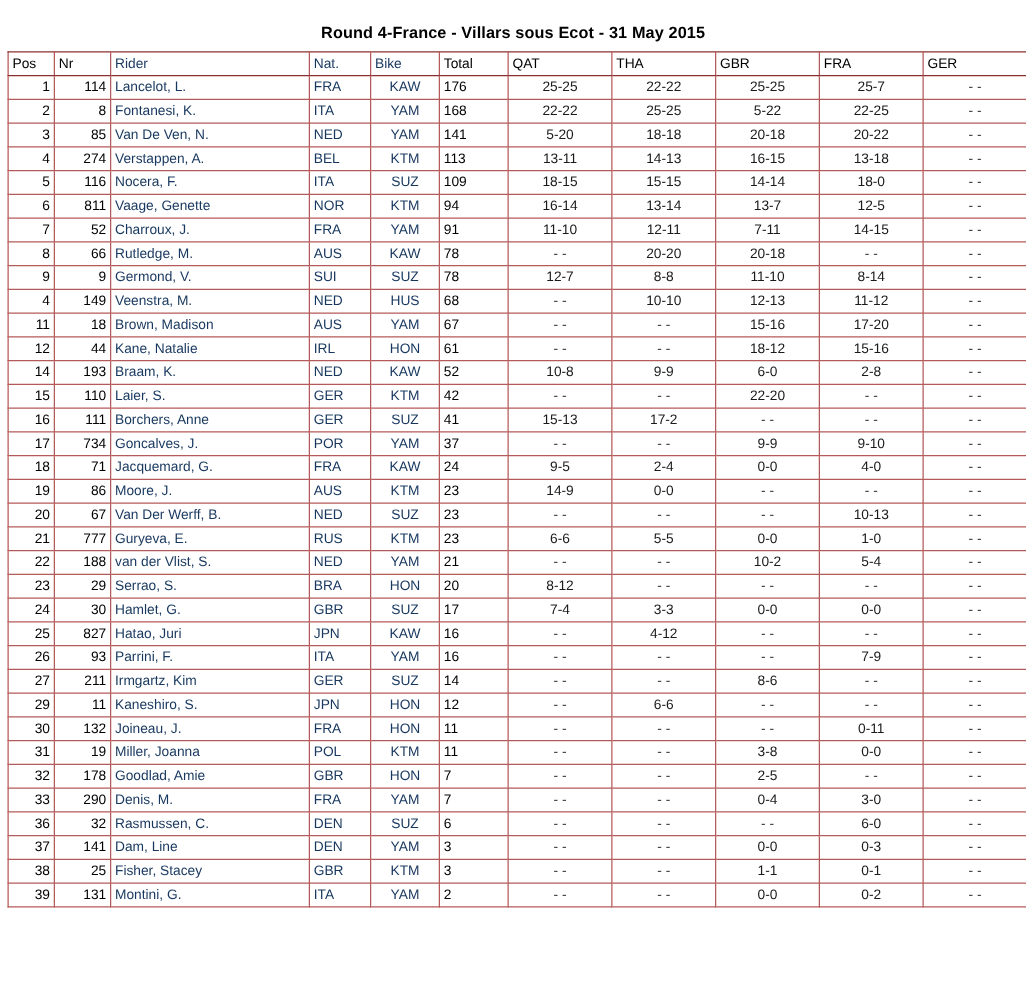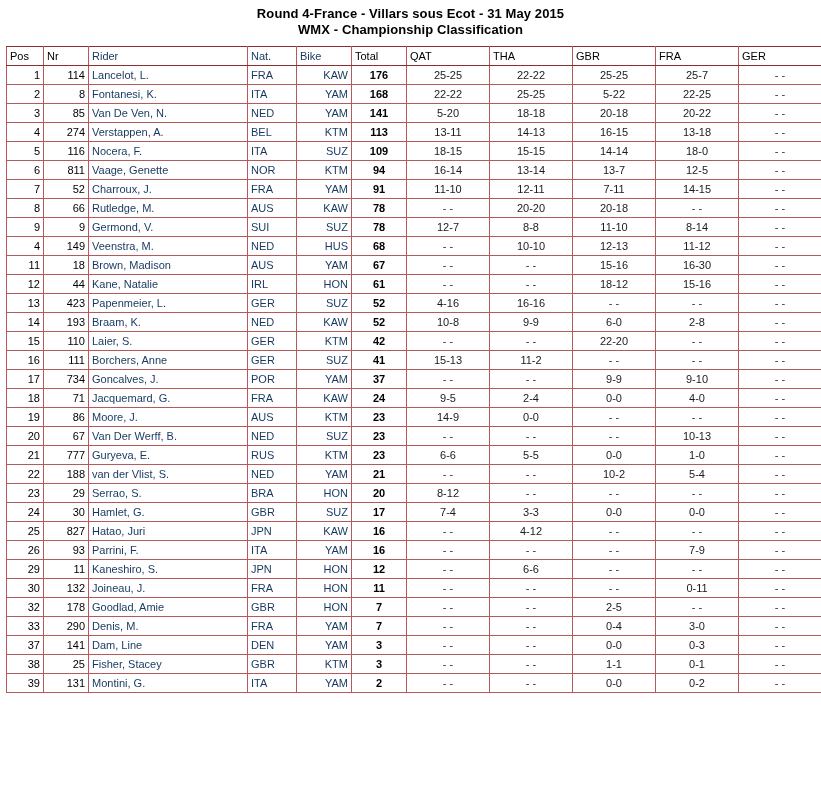--- a/index.html
+++ b/index.html
@@ -22,20 +22,21 @@
     padding: 6px 4px 0 4px;
   }
   .titles {
     text-align: center;
     line-height: 1.25;
   }
   .title-line {
     font-size: 13px;
     font-weight: bold;
     letter-spacing: 0.1px;
+    margin-top: 12px;
   }
   table.results {
     width: 813px;
     margin: 7px 0 0 2px;
     border-collapse: collapse;
     font-size: 11px;
     table-layout: fixed;
   }
   table.results th, table.results td {
     border: 1px solid #b55a5a;
@@ -50,41 +51,40 @@
     text-align: left;
     font-size: 11px;
     background: #ffffff;
     border-top: 1px solid #8b2f2f;
     border-bottom: 1px solid #8b2f2f;
   }
   .c-pos   { width: 30px;  text-align: right; }
   .c-nr    { width: 38px;  text-align: right; }
   .c-rider { width: 152px; text-align: left; color:#17375e; }
   .c-nat   { width: 42px;  text-align: left; color:#17375e; }
-  .c-bike  { width: 48px;  text-align: right; color:#17375e; }
-  .c-total { width: 48px;  text-align: center; font-weight: bold; }
+  .c-bike  { width: 48px;  text-align: center; color:#17375e; }
+  .c-total { width: 48px;  text-align: left; font-weight: normal; }
   .c-rnd   { width: 76px;  text-align: center; }
 
   thead .c-pos, thead .c-nr, thead .c-total { text-align: left; }
   thead .c-rnd { text-align: left; }
 
   td.c-rider, td.c-nat, td.c-bike { color: #17375e; }
   td.c-rnd { color: #1a1a1a; }
   td.dash { color: #333333; }
 
   tbody tr td { background: #ffffff; }
 </style>
 </head>
 <body>
 
 <div class="page">
 
   <div class="titles">
     <div class="title-line">Round 4-France - Villars sous Ecot - 31 May 2015</div>
-    <div class="title-line">WMX - Championship Classification</div>
   </div>
 
   <table class="results">
     <thead>
       <tr>
         <th class="c-pos">Pos</th>
         <th class="c-nr">Nr</th>
         <th class="c-rider">Rider</th>
         <th class="c-nat">Nat.</th>
         <th class="c-bike">Bike</th>
@@ -231,47 +231,34 @@
         <tr>
           <td class="c-pos">11</td>
           <td class="c-nr">18</td>
           <td class="c-rider">Brown, Madison</td>
           <td class="c-nat">AUS</td>
           <td class="c-bike">YAM</td>
           <td class="c-total">67</td>
           <td class="c-rnd dash">- -</td>
           <td class="c-rnd dash">- -</td>
           <td class="c-rnd">15-16</td>
-          <td class="c-rnd">16-30</td>
+          <td class="c-rnd">17-20</td>
           <td class="c-rnd dash">- -</td>
         </tr>
         <tr>
           <td class="c-pos">12</td>
           <td class="c-nr">44</td>
           <td class="c-rider">Kane, Natalie</td>
           <td class="c-nat">IRL</td>
           <td class="c-bike">HON</td>
           <td class="c-total">61</td>
           <td class="c-rnd dash">- -</td>
           <td class="c-rnd dash">- -</td>
           <td class="c-rnd">18-12</td>
           <td class="c-rnd">15-16</td>
-          <td class="c-rnd dash">- -</td>
-        </tr>
-        <tr>
-          <td class="c-pos">13</td>
-          <td class="c-nr">423</td>
-          <td class="c-rider">Papenmeier, L.</td>
-          <td class="c-nat">GER</td>
-          <td class="c-bike">SUZ</td>
-          <td class="c-total">52</td>
-          <td class="c-rnd">4-16</td>
-          <td class="c-rnd">16-16</td>
-          <td class="c-rnd dash">- -</td>
-          <td class="c-rnd dash">- -</td>
           <td class="c-rnd dash">- -</td>
         </tr>
         <tr>
           <td class="c-pos">14</td>
           <td class="c-nr">193</td>
           <td class="c-rider">Braam, K.</td>
           <td class="c-nat">NED</td>
           <td class="c-bike">KAW</td>
           <td class="c-total">52</td>
           <td class="c-rnd">10-8</td>
@@ -294,21 +281,21 @@
           <td class="c-rnd dash">- -</td>
         </tr>
         <tr>
           <td class="c-pos">16</td>
           <td class="c-nr">111</td>
           <td class="c-rider">Borchers, Anne</td>
           <td class="c-nat">GER</td>
           <td class="c-bike">SUZ</td>
           <td class="c-total">41</td>
           <td class="c-rnd">15-13</td>
-          <td class="c-rnd">11-2</td>
+          <td class="c-rnd">17-2</td>
           <td class="c-rnd dash">- -</td>
           <td class="c-rnd dash">- -</td>
           <td class="c-rnd dash">- -</td>
         </tr>
         <tr>
           <td class="c-pos">17</td>
           <td class="c-nr">734</td>
           <td class="c-rider">Goncalves, J.</td>
           <td class="c-nat">POR</td>
           <td class="c-bike">YAM</td>
@@ -430,20 +417,33 @@
           <td class="c-nat">ITA</td>
           <td class="c-bike">YAM</td>
           <td class="c-total">16</td>
           <td class="c-rnd dash">- -</td>
           <td class="c-rnd dash">- -</td>
           <td class="c-rnd dash">- -</td>
           <td class="c-rnd">7-9</td>
           <td class="c-rnd dash">- -</td>
         </tr>
         <tr>
+          <td class="c-pos">27</td>
+          <td class="c-nr">211</td>
+          <td class="c-rider">Irmgartz, Kim</td>
+          <td class="c-nat">GER</td>
+          <td class="c-bike">SUZ</td>
+          <td class="c-total">14</td>
+          <td class="c-rnd dash">- -</td>
+          <td class="c-rnd dash">- -</td>
+          <td class="c-rnd">8-6</td>
+          <td class="c-rnd dash">- -</td>
+          <td class="c-rnd dash">- -</td>
+        </tr>
+        <tr>
           <td class="c-pos">29</td>
           <td class="c-nr">11</td>
           <td class="c-rider">Kaneshiro, S.</td>
           <td class="c-nat">JPN</td>
           <td class="c-bike">HON</td>
           <td class="c-total">12</td>
           <td class="c-rnd dash">- -</td>
           <td class="c-rnd">6-6</td>
           <td class="c-rnd dash">- -</td>
           <td class="c-rnd dash">- -</td>
@@ -456,20 +456,33 @@
           <td class="c-nat">FRA</td>
           <td class="c-bike">HON</td>
           <td class="c-total">11</td>
           <td class="c-rnd dash">- -</td>
           <td class="c-rnd dash">- -</td>
           <td class="c-rnd dash">- -</td>
           <td class="c-rnd">0-11</td>
           <td class="c-rnd dash">- -</td>
         </tr>
         <tr>
+          <td class="c-pos">31</td>
+          <td class="c-nr">19</td>
+          <td class="c-rider">Miller, Joanna</td>
+          <td class="c-nat">POL</td>
+          <td class="c-bike">KTM</td>
+          <td class="c-total">11</td>
+          <td class="c-rnd dash">- -</td>
+          <td class="c-rnd dash">- -</td>
+          <td class="c-rnd">3-8</td>
+          <td class="c-rnd">0-0</td>
+          <td class="c-rnd dash">- -</td>
+        </tr>
+        <tr>
           <td class="c-pos">32</td>
           <td class="c-nr">178</td>
           <td class="c-rider">Goodlad, Amie</td>
           <td class="c-nat">GBR</td>
           <td class="c-bike">HON</td>
           <td class="c-total">7</td>
           <td class="c-rnd dash">- -</td>
           <td class="c-rnd dash">- -</td>
           <td class="c-rnd">2-5</td>
           <td class="c-rnd dash">- -</td>
@@ -482,20 +495,33 @@
           <td class="c-nat">FRA</td>
           <td class="c-bike">YAM</td>
           <td class="c-total">7</td>
           <td class="c-rnd dash">- -</td>
           <td class="c-rnd dash">- -</td>
           <td class="c-rnd">0-4</td>
           <td class="c-rnd">3-0</td>
           <td class="c-rnd dash">- -</td>
         </tr>
         <tr>
+          <td class="c-pos">36</td>
+          <td class="c-nr">32</td>
+          <td class="c-rider">Rasmussen, C.</td>
+          <td class="c-nat">DEN</td>
+          <td class="c-bike">SUZ</td>
+          <td class="c-total">6</td>
+          <td class="c-rnd dash">- -</td>
+          <td class="c-rnd dash">- -</td>
+          <td class="c-rnd dash">- -</td>
+          <td class="c-rnd">6-0</td>
+          <td class="c-rnd dash">- -</td>
+        </tr>
+        <tr>
           <td class="c-pos">37</td>
           <td class="c-nr">141</td>
           <td class="c-rider">Dam, Line</td>
           <td class="c-nat">DEN</td>
           <td class="c-bike">YAM</td>
           <td class="c-total">3</td>
           <td class="c-rnd dash">- -</td>
           <td class="c-rnd dash">- -</td>
           <td class="c-rnd">0-0</td>
           <td class="c-rnd">0-3</td>

